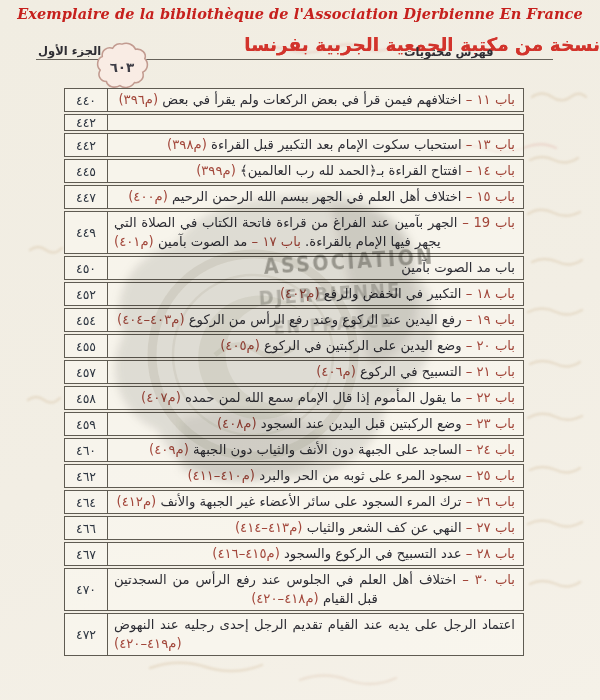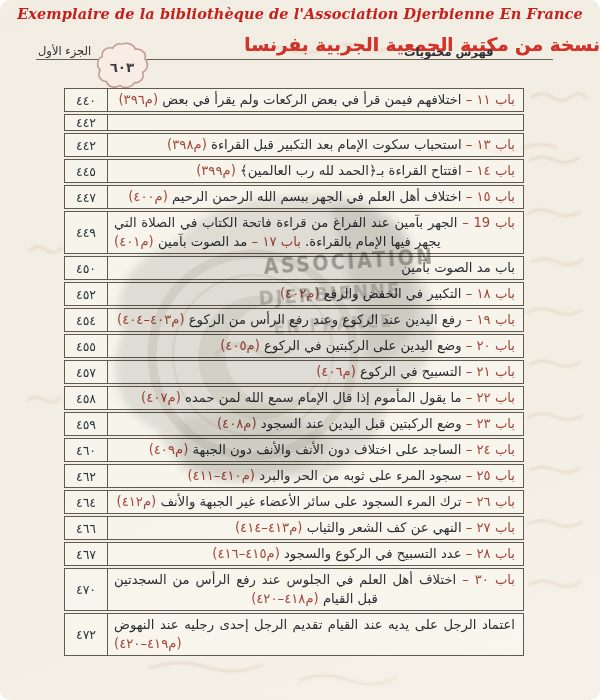--- a/index.html
+++ b/index.html
@@ -1,39 +1,38 @@
 <!DOCTYPE html>
 <html><head>
 <meta charset="utf-8">
 <style>
   html,body{margin:0;padding:0;}
   .page{
     position:relative; width:600px; height:700px; overflow:hidden;
     background:linear-gradient(160deg,#f1ede2 0%, #f2eee4 55%, #f5f1e8 100%);
     font-family:"DejaVu Sans", sans-serif;
-    border-radius:10px;
   }
   
   .fr-title{
     position:absolute; top:5px; left:0; right:0; text-align:center;
     font-family:"DejaVu Serif", serif; font-style:italic; font-weight:bold;
     font-size:14.5px; color:#c6201d; letter-spacing:.1px;
   }
   .ar-title{
     position:absolute; top:34px; left:0; right:0; text-align:right; direction:rtl;
     font-weight:bold; font-size:18.5px; color:#d2342c;
     text-shadow:0 0 .4px #d2342c;
   }
   .index-label{
     position:absolute; top:45px; left:404px; direction:rtl;
     font-size:11.5px; font-weight:bold; color:#2e2d33;
   }
   .part-label{
     position:absolute; top:44px; left:38px; direction:rtl;
-    font-size:11.5px; font-weight:normal; color:#2e2d33;
+    font-size:11.5px; font-weight:bold; color:#2e2d33;
   }
   .header-rule{
     position:absolute; top:59px; left:36px; width:517px; height:1.3px;
     background:#4c4841; opacity:.85;
   }
   .page-seal{ position:absolute; top:41px; left:95px; width:54px; height:48px; }
   .page-seal svg{ position:absolute; inset:0; }
   .seal-num{
     position:absolute; inset:0; display:flex; align-items:center; justify-content:center;
     font-size:13.5px; color:#3f3e47; font-weight:bold; padding-top:3px;
@@ -171,21 +170,21 @@
     <div class="titlecell"><span class="red">باب ٢٢ – </span><span class="ink">ما يقول المأموم إذا قال الإمام سمع الله لمن حمده </span><span class="red">(م٤٠٧)</span></div>
   </div>
 
   <div class="row">
     <div class="pagecell">٤٥٩</div>
     <div class="titlecell"><span class="red">باب ٢٣ – </span><span class="ink">وضع الركبتين قبل اليدين عند السجود </span><span class="red">(م٤٠٨)</span></div>
   </div>
 
   <div class="row">
     <div class="pagecell">٤٦٠</div>
-    <div class="titlecell"><span class="red">باب ٢٤ – </span><span class="ink">الساجد على اختلاف دون الأنف والأنف دون الجبهة </span><span class="red">(م٤٠٩)</span></div>
+    <div class="titlecell"><span class="red">باب ٢٤ – </span><span class="ink">الساجد على الجبهة دون الأنف والثياب دون الجبهة </span><span class="red">(م٤٠٩)</span></div>
   </div>
 
   <div class="row">
     <div class="pagecell">٤٦٢</div>
     <div class="titlecell"><span class="red">باب ٢٥ – </span><span class="ink">سجود المرء على ثوبه من الحر والبرد </span><span class="red">(م٤١٠–٤١١)</span></div>
   </div>
 
   <div class="row">
     <div class="pagecell">٤٦٤</div>
     <div class="titlecell"><span class="red">باب ٢٦ – </span><span class="ink">ترك المرء السجود على سائر الأعضاء غير الجبهة والأنف </span><span class="red">(م٤١٢)</span></div>

